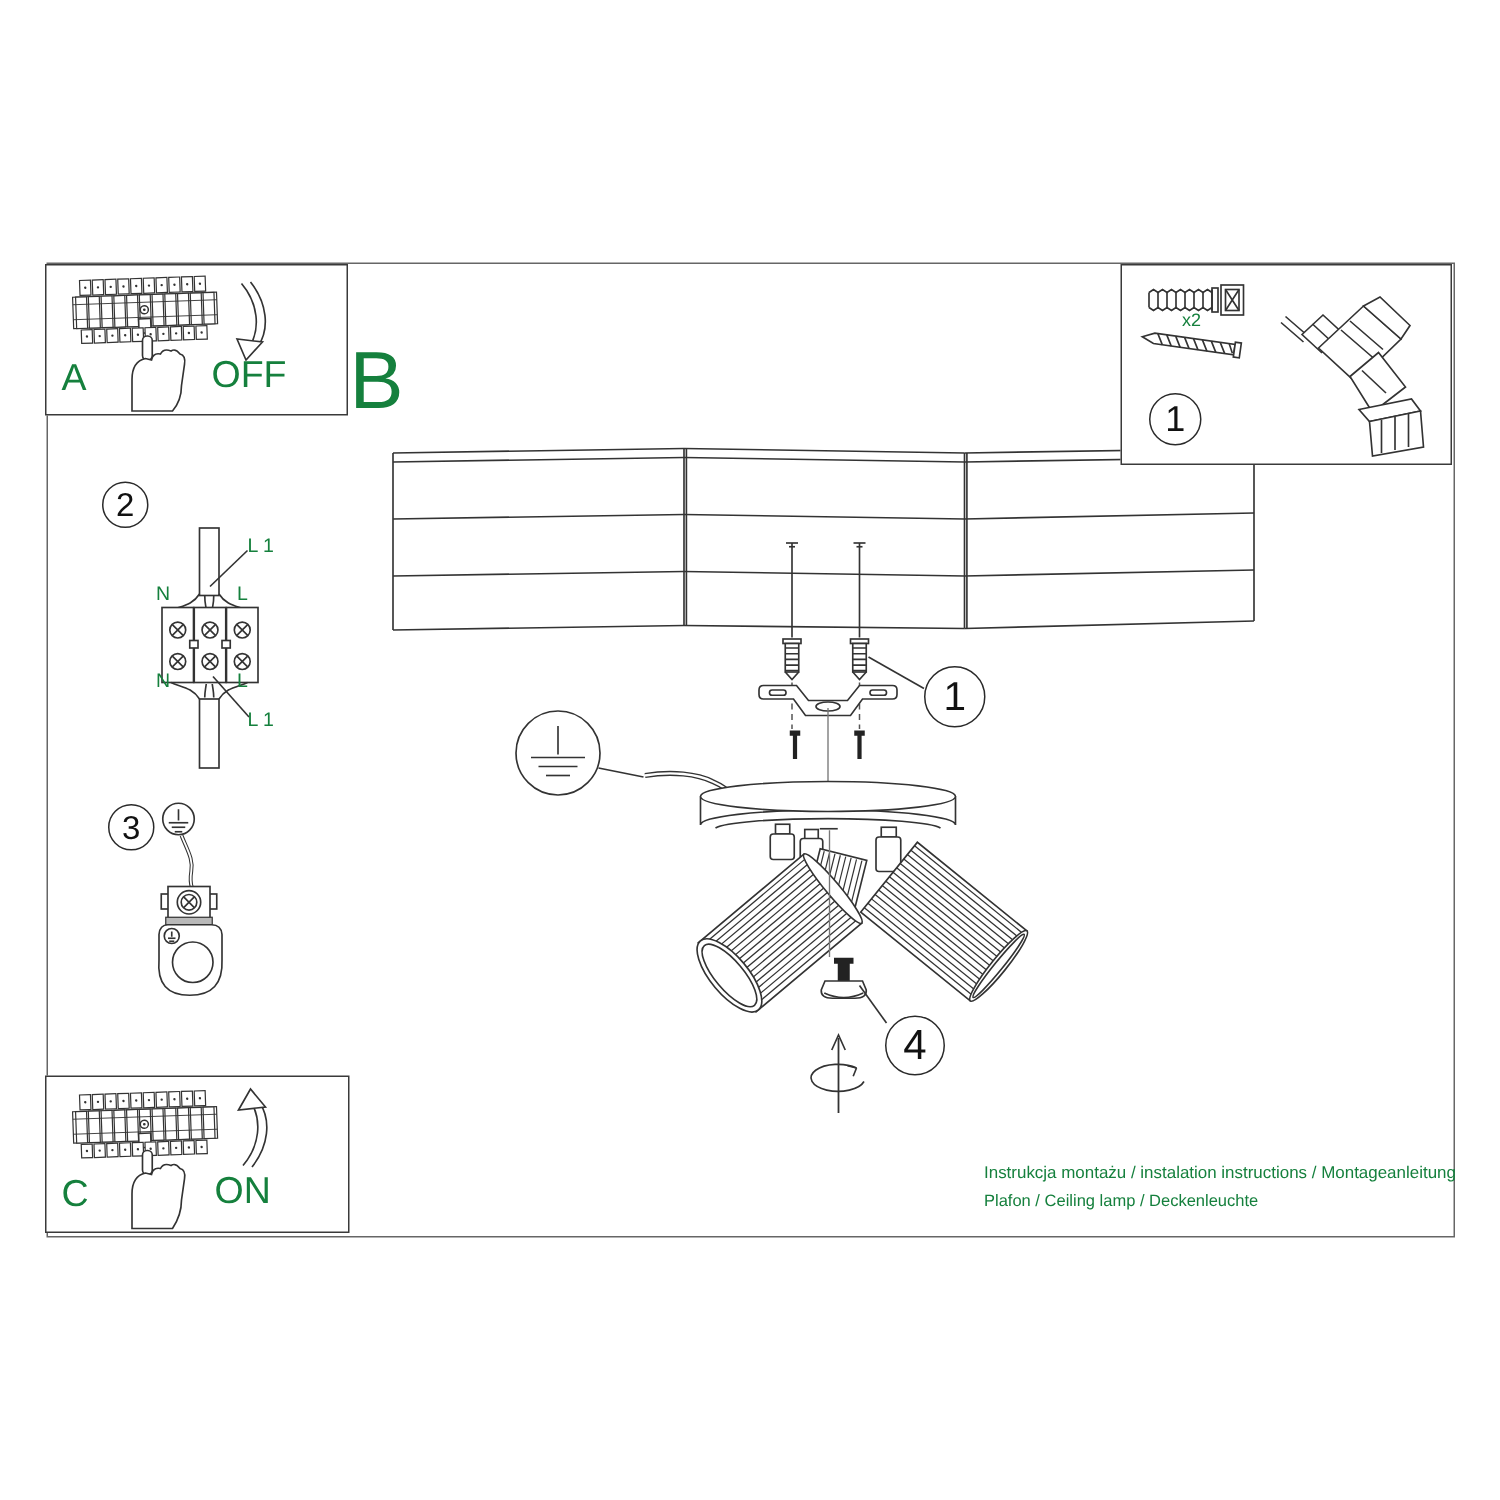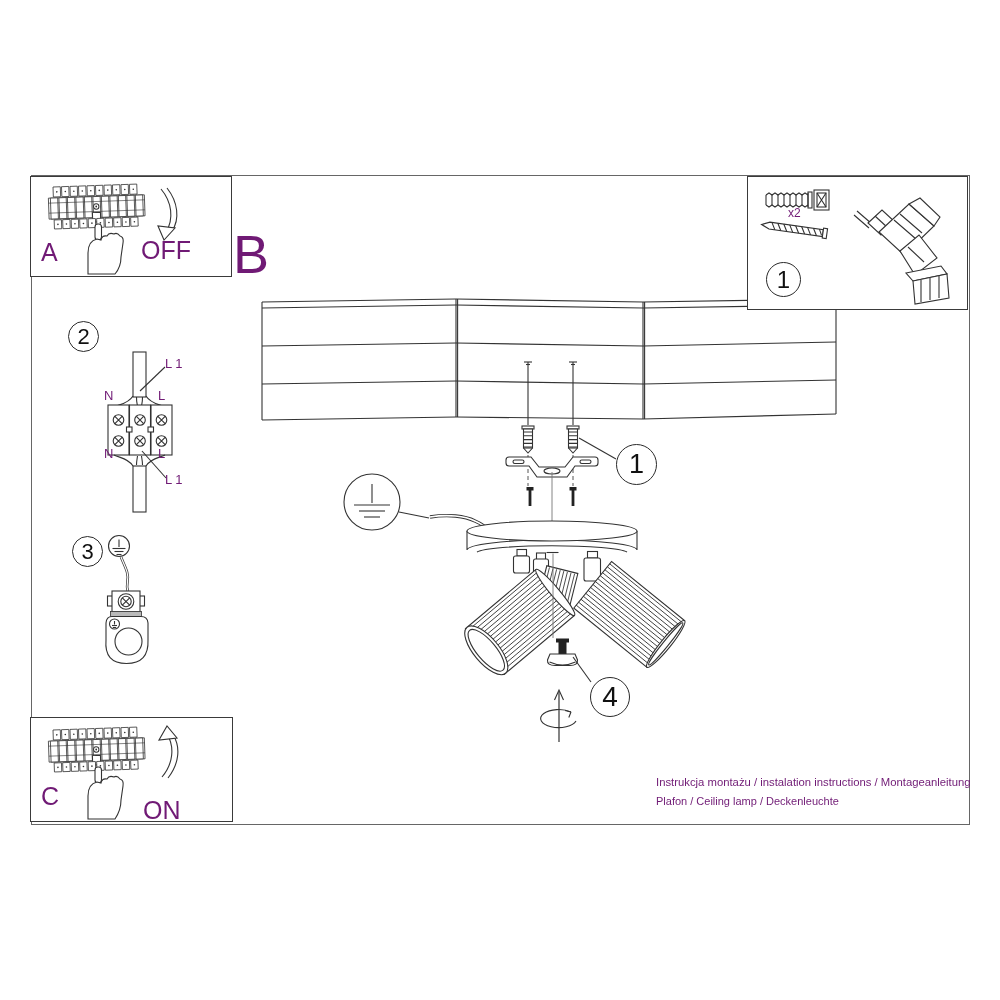--- a/index.html
+++ b/index.html
@@ -1,21 +1,21 @@
 <!DOCTYPE html>
 <html><head>
 <meta charset="utf-8">
 <style>
   html,body{margin:0;padding:0;}
   body{width:1000px;height:1000px;position:relative;background:#ffffff;
        font-family:"Liberation Sans",sans-serif;color:#222;overflow:hidden;}
   .abs{position:absolute;}
   .frame{border:1.2px solid #666;}
   .box{background:#fff;border:1.6px solid #3a3a3a;box-sizing:border-box;}
-  .lbl{position:absolute;color:#701a75;white-space:nowrap;line-height:1;}
+  .lbl{position:absolute;color:#15803d;white-space:nowrap;line-height:1;}
   .circle-num{position:absolute;border:1.5px solid #2a2a2a;border-radius:50%;
       display:flex;align-items:center;justify-content:center;color:#111;
       background:transparent;box-sizing:border-box;}
   svg{position:absolute;overflow:visible;}
   .ln{stroke:#333;fill:none;stroke-width:1.1;}
   .fw{fill:#fff;stroke:#333;stroke-width:1.1;}
   .dk{fill:#222;stroke:none;}
   .dash{stroke:#555;stroke-width:1;fill:none;stroke-dasharray:4 3;}
   .thin{stroke:#777;stroke-width:.9;fill:none;}
 </style>
@@ -454,21 +454,21 @@
       <path class="fw" d="M57,101 V78 Q57,66 66,64 L70,65 Q71,60 76,61 Q78,57 83,59
                           Q86,57 89,61 Q93,62 92,68 L90,82 Q90,92 84,101 Z"></path>
     </g>
     <g class="ln">
       <path d="M131,59 C142,46 144,29 136,16"></path>
       <path d="M137,60 C148,46 150,29 142,17"></path>
       <polygon points="128,22 136,8 146,20" fill="#fff" stroke="#333"></polygon>
     </g>
   </svg>
   <div class="lbl" style="left:10px;top:66px;font-size:25px;">C</div>
-  <div class="lbl" style="left:112px;top:64px;font-size:25px;margin-top:16px;">ON</div>
+  <div class="lbl" style="left:112px;top:64px;font-size:25px;">ON</div>
 </div>
 
 <div class="lbl" style="left:233px;top:227px;font-size:54px;z-index:3;">B</div>
 
 <div class="circle-num" style="left:68px;top:321px;width:31px;height:31px;font-size:22px;z-index:3;">2</div>
 <div class="circle-num" style="left:72px;top:536px;width:31px;height:31px;font-size:22px;z-index:3;">3</div>
 <div class="circle-num" style="left:616px;top:444px;width:41px;height:41px;font-size:27px;z-index:3;">1</div>
 <div class="circle-num" style="left:590px;top:677px;width:40px;height:40px;font-size:28px;z-index:3;">4</div>
 
 <div class="lbl" style="left:104px;top:389px;font-size:13px;z-index:3;">N</div>

